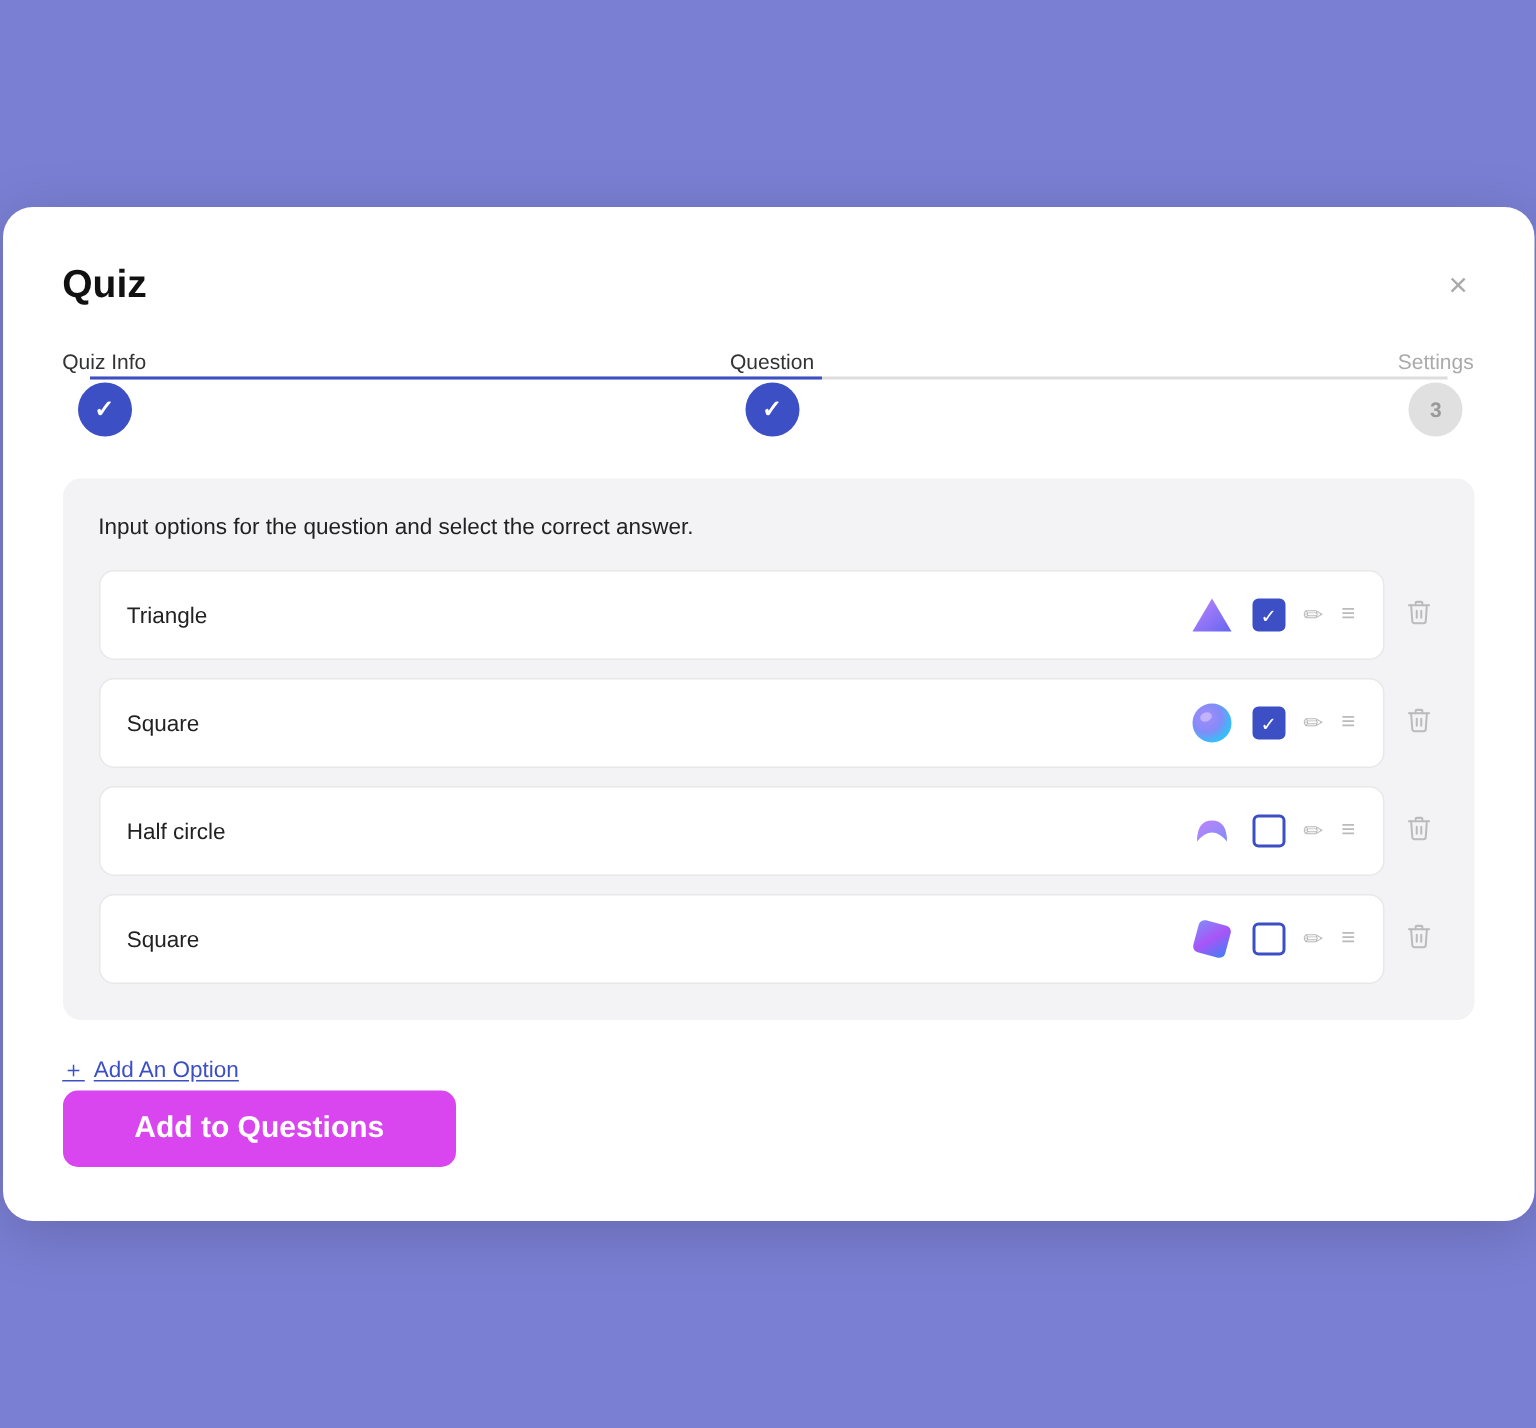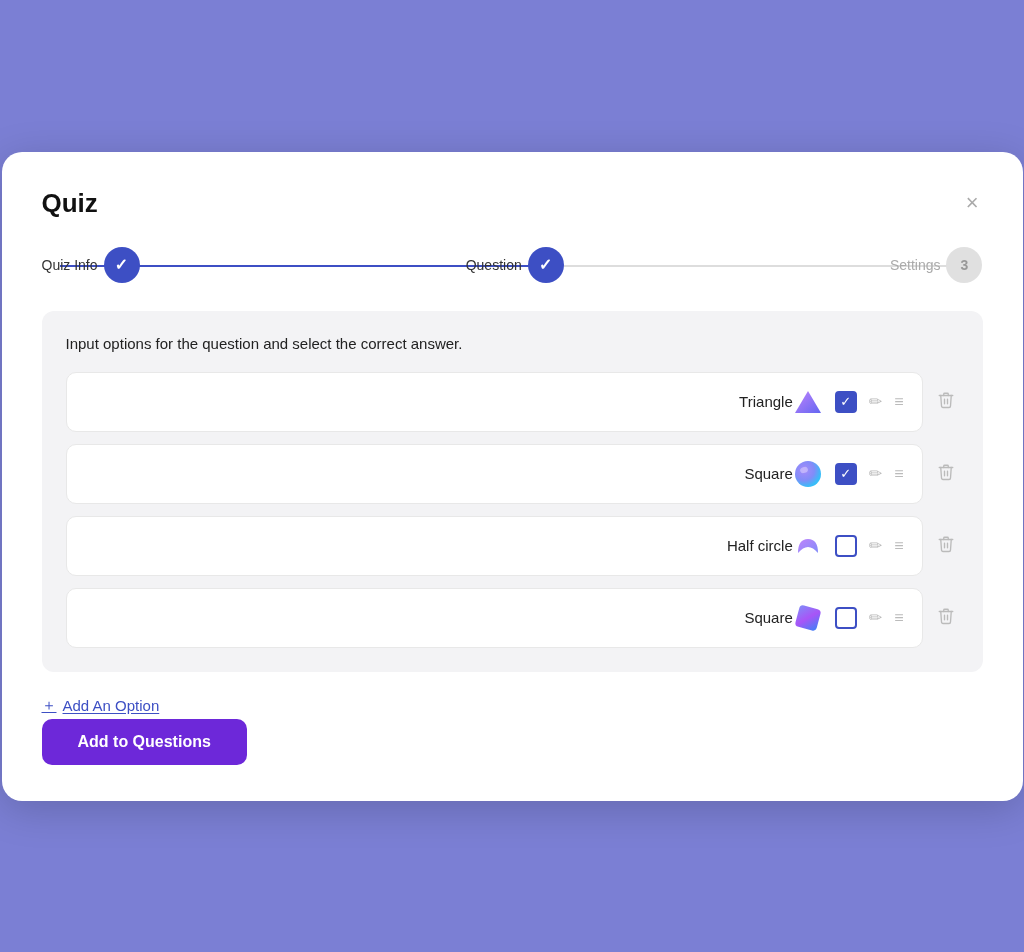--- a/index.html
+++ b/index.html
@@ -65,21 +65,21 @@
     }
 
     .stepper-track-fill {
       height: 100%;
       width: 54%;
       background: #3d4fc4;
     }
 
     .step {
       display: flex;
-      flex-direction: row;
+      flex-direction: column;
       align-items: center;
       gap: 6px;
       z-index: 1;
     }
 
     .step-label {
       font-size: 14px;
       color: #333;
       font-weight: 500;
     }
@@ -139,21 +139,21 @@
     }
 
     .option-card {
       flex: 1;
       background: #fff;
       border-radius: 10px;
       border: 1px solid #e8e8e8;
       display: flex;
       align-items: center;
       padding: 14px 18px;
-      justify-content: flex-end;
+      justify-content: space-between;
     }
 
     .option-text {
       font-size: 15px;
       color: #222;
       font-weight: 400;
     }
 
     .option-actions {
       display: flex;
@@ -241,25 +241,25 @@
       border: 2px solid #3d4fc4;
       border-radius: 10px;
       padding: 14px 36px;
       font-size: 16px;
       font-weight: 600;
       color: #333;
       cursor: pointer;
     }
 
     .submit-btn {
-      background: #6d28d9;
+      background: #d946ef;
       border: none;
       border-radius: 10px;
-      padding: 14px 36px;
-      font-size: 16px;
+      padding: 14px 48px;
+      font-size: 20px;
       font-weight: 700;
       color: #fff;
       cursor: pointer;
     }
   </style>
 </head>
 <body>
 
 <div class="modal">
 

